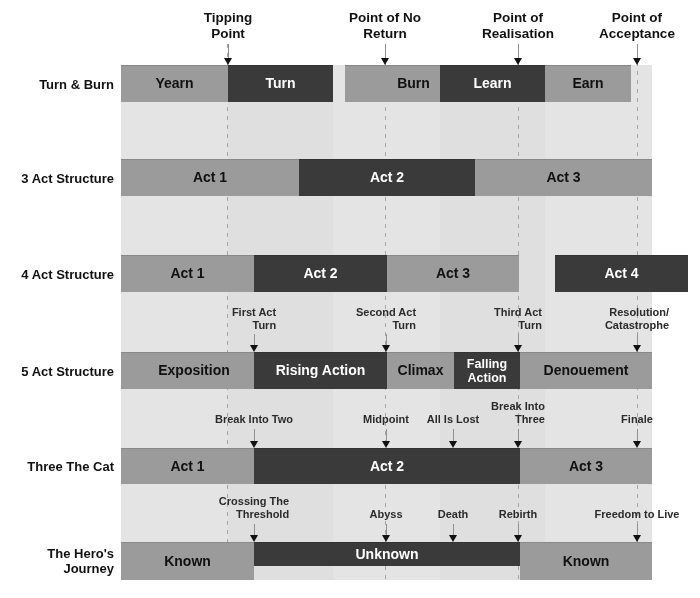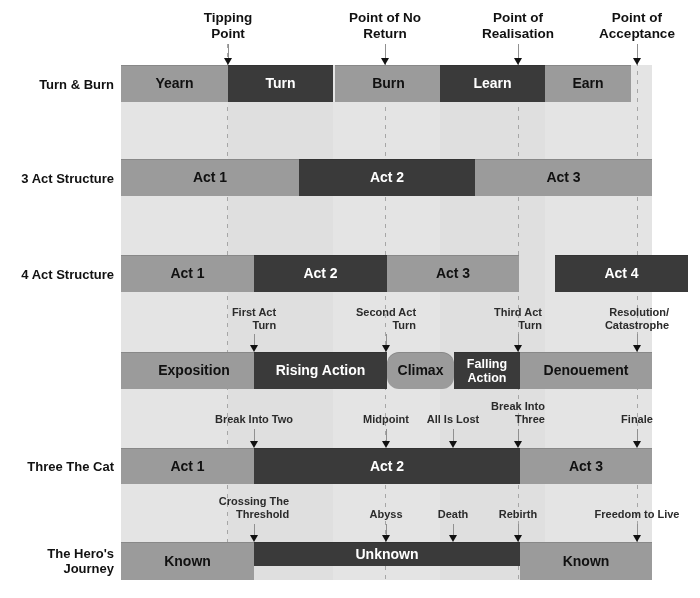--- a/index.html
+++ b/index.html
@@ -75,27 +75,28 @@
       <div class="head"></div>
     </div>
   <div class="arrow" style="left:637px;top:44px;">
       <div class="shaft" style="height:14px;"></div>
       <div class="head"></div>
     </div>
 
   <div class="rowlabel" style="top:83.5px;">Turn &amp; Burn</div>
   <div class="rowlabel" style="top:177.5px;">3 Act Structure</div>
   <div class="rowlabel" style="top:273.5px;">4 Act Structure</div>
+  <div class="rowlabel" style="top:370.5px;">5 Act Structure</div>
   <div class="rowlabel" style="top:466px;">Three The Cat</div>
   <div class="rowlabel" style="top:561px;">The Hero's
 Journey</div>
 
   <div class="seg gray" style="left:121px;top:65px;width:107px;height:37px;">Yearn</div>
   <div class="seg dark" style="left:228px;top:65px;width:105px;height:37px;">Turn</div>
-  <div class="seg gray" style="left:335px;top:65px;width:107px;height:37px;">Burn</div>
+  <div class="seg gray" style="left:345px;top:65px;width:107px;height:37px;padding-left:15px;">Burn</div>
   <div class="seg dark" style="left:440px;top:65px;width:105px;height:37px;">Learn</div>
   <div class="seg gray" style="left:545px;top:65px;width:86px;height:37px;">Earn</div>
 
   <div class="seg gray" style="left:121px;top:159px;width:178px;height:37px;">Act 1</div>
   <div class="seg dark" style="left:299px;top:159px;width:176px;height:37px;">Act 2</div>
   <div class="seg gray" style="left:475px;top:159px;width:177px;height:37px;">Act 3</div>
 
   <div class="seg gray" style="left:121px;top:255px;width:133px;height:37px;">Act 1</div>
   <div class="seg dark" style="left:254px;top:255px;width:133px;height:37px;">Act 2</div>
   <div class="seg gray" style="left:387px;top:255px;width:132px;height:37px;">Act 3</div>
@@ -121,21 +122,21 @@
       <div class="shaft" style="height:11px;"></div>
       <div class="head"></div>
     </div>
   <div class="arrow" style="left:637px;top:334px;">
       <div class="shaft" style="height:11px;"></div>
       <div class="head"></div>
     </div>
 
   <div class="seg gray" style="left:121px;top:352px;width:146px;height:37px;">Exposition</div>
   <div class="seg dark" style="left:254px;top:352px;width:133px;height:37px;">Rising Action</div>
-  <div class="seg gray" style="left:387px;top:352px;width:67px;height:37px;border-radius:12px;">Climax</div>
+  <div class="seg gray" style="left:387px;top:352px;width:67px;height:37px;">Climax</div>
   <div class="seg dark" style="left:454px;top:352px;width:66px;height:37px;font-size:12.5px;line-height:14px;">Falling
 Action</div>
   <div class="seg gray" style="left:520px;top:352px;width:132px;height:37px;">Denouement</div>
 
   <div class="note" style="left:254px;bottom:172px;">Break Into Two</div>
   <div class="note" style="left:386px;bottom:172px;">Midpoint</div>
   <div class="note" style="left:453px;bottom:172px;">All Is Lost</div>
   <div class="note" style="left:518px;bottom:172px;">Break Into
 Three</div>
   <div class="note" style="left:637px;bottom:172px;">Finale</div>

